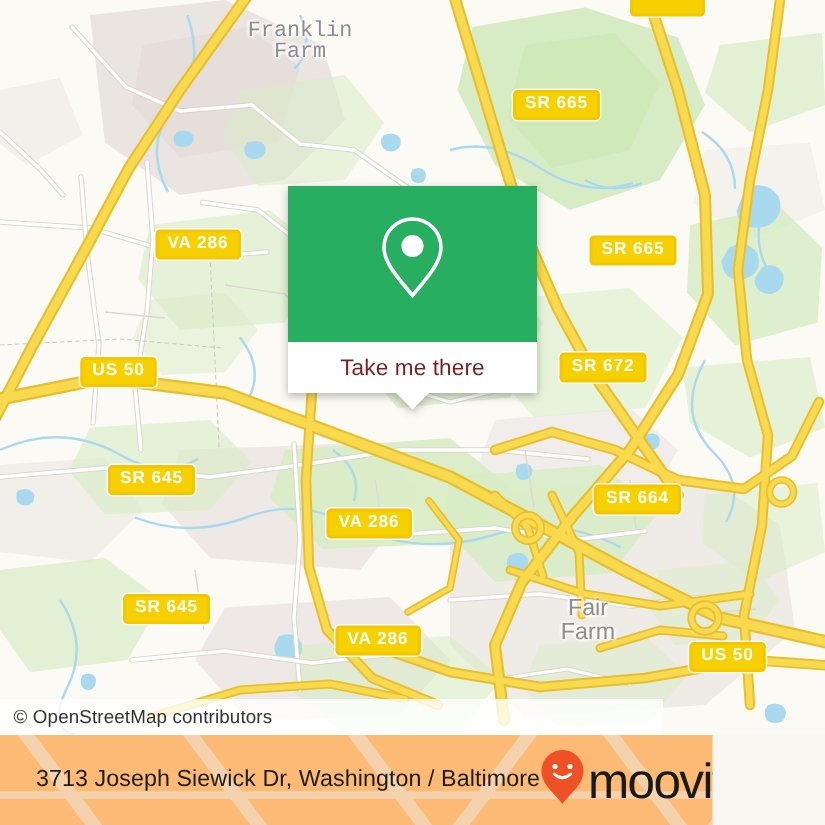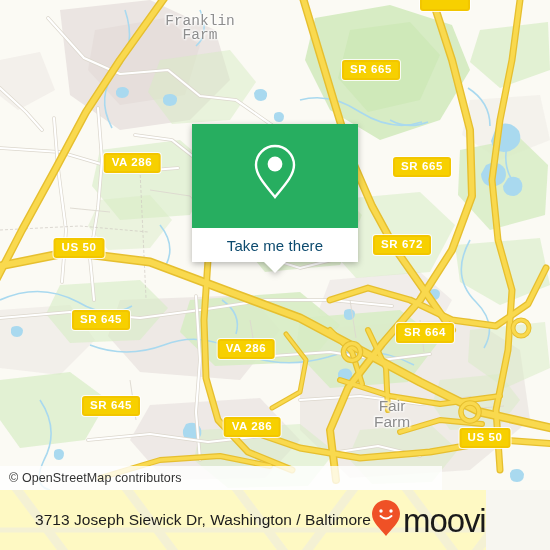--- a/index.html
+++ b/index.html
@@ -33,35 +33,35 @@
     width:100%;height:104px;background:#27ae60;
     display:flex;align-items:center;justify-content:center;
   }
   #popup-head .pin-wrap{margin-top:-4px;}
   #popup-foot{
     width:100%;height:34px;background:#ffffff;
     display:flex;align-items:center;justify-content:center;
     position:relative;
   }
   #popup-foot .cta{
-    font-size:15px;color:#0c4a6e;letter-spacing:0.1px;
+    font-size:15px;color:#7f1d1d;letter-spacing:0.1px;
   }
   #popup-tail{
     position:absolute;left:50%;top:138px;transform:translateX(-50%);
     width:0;height:0;
     border-left:11px solid transparent;
     border-right:11px solid transparent;
     border-top:11px solid #ffffff;
   }
 
   
   #footer{
     position:absolute;left:0;top:490px;width:475px;height:60px;
-    background:#fef9c3;overflow:hidden;
-    display:flex;align-items:center;justify-content:space-between;padding-left:11px;
+    background:#fdba74;overflow:hidden;
+    display:flex;align-items:center;justify-content:space-between;
   }
   #footer .ghost{
     position:absolute;left:0;top:0;width:550px;height:60px;opacity:0.5;
   }
   #footer-address{
     position:relative;z-index:2;
     font-size:15.5px;color:#1c1c1c;padding-left:24px;letter-spacing:0.05px;
     white-space:nowrap;
   }
   #brand{

